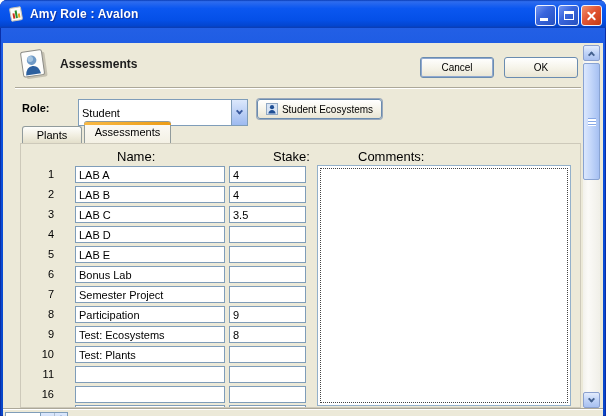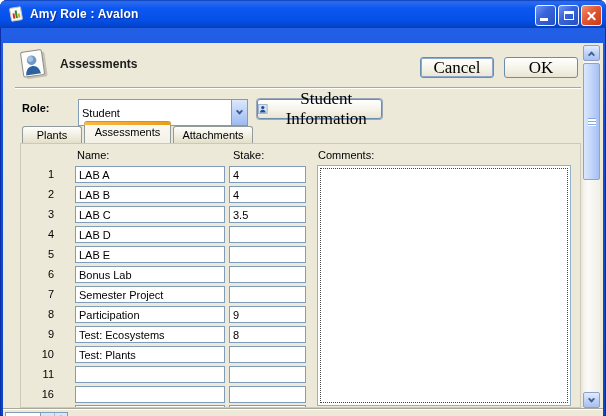--- a/index.html
+++ b/index.html
@@ -29,24 +29,24 @@
     background:#fff; border-radius:1px; }
   .glyph-x1 { transform:rotate(45deg); } .glyph-x2 { transform:rotate(-45deg); }
 
   
   .content { position:absolute; left:3px; top:43px; width:600px; height:385px;
     background:#ece9d8; overflow:hidden; }
 
   .header-icon { position:absolute; left:14px; top:6px; }
   .page-title { position:absolute; left:57px; top:14px; font-size:12px;
     font-weight:bold; color:#1c1c1c; }
-  .xpbtn { position:absolute; height:21px; font-size:17px; color:#000; text-align:center;
+  .xpbtn { position:absolute; height:21px; font-size:10px; color:#000; text-align:center;
     background:linear-gradient(180deg,#ffffff,#f5f3e8 55%,#e9e5d4);
     border:1px solid #6a8cb0; border-radius:3px; cursor:pointer;
-    font-family:Liberation Serif, serif; }
+    font-family:Liberation Sans, sans-serif; }
   .btn-cancel { left:417px; top:14px; width:74px; box-shadow:inset 0 0 0 1px #8fa8cf; }
   .btn-ok { left:501px; top:14px; width:74px; }
   .separator { position:absolute; left:12px; top:44px; width:566px; height:2px;
     border-top:1px solid #aca899; border-bottom:1px solid #fff; }
 
   
   .role-label { position:absolute; left:19px; top:59px; font-size:11px; font-weight:bold; }
   .combo { position:absolute; left:75px; top:56px; width:170px; height:27px;
     background:#fff; border:1px solid #7f9db9; display:flex; align-items:center; cursor:pointer; }
   .combo-text { flex:1; font-size:11px; padding-left:3px; }
@@ -66,21 +66,21 @@
   .tab-assessments { left:81px; width:87px; top:78px; height:22px; line-height:21px;
     background:linear-gradient(180deg,#fcfbf7,#f3f0e4); z-index:3; }
   .tab-assessments::before { content:''; position:absolute; top:0; left:-1px; right:-1px;
     height:3px; background:linear-gradient(90deg,#f9b944,#ec9c16);
     border-radius:3px 3px 0 0; }
   .tab-attachments { left:170px; width:80px; }
 
   
   .panel { position:absolute; left:17px; top:100px; width:561px; height:265px;
     border:1px solid #cdc9ba; background:#ece9d8; overflow:hidden; z-index:2; }
-  .col-head { position:absolute; top:5px; font-size:11px; color:#000; }
+  .col-head { position:absolute; top:5px; font-size:13px; color:#000;margin-left:40px; }
   .head-name { left:56px; } .head-mark { left:212px; } .head-comments { left:297px; }
   .trow { position:absolute; left:0; width:100%; height:17px; }
   .rownum { position:absolute; left:0; top:2px; width:33px; text-align:right;
     font-size:11px; color:#000; }
   .tfield { position:absolute; height:17px; border:1px solid #7f9db9; background:#fff;
     font-size:11px; font-family:"Liberation Sans",sans-serif; padding:0 3px; color:#000; }
   .name-field { left:54px; width:150px; }
   .mark-field { left:208px; width:77px; }
   .comments-box { position:absolute; left:296px; top:21px; width:254px; height:241px;
     background:#fff; border:1px solid #93b0ca; padding:2px; }
@@ -177,26 +177,25 @@
       <span class="combo-btn">
           <i class="chev down"></i>
         </span>
     </div>
     <button class="xpbtn btn-info">
       <svg width="12" height="12" viewBox="0 0 12 12">
         <rect x="0.5" y="0.5" width="11" height="11" fill="#d8e4f4" stroke="#90a8c4"></rect>
         <circle cx="6" cy="4.2" r="2.1" fill="#1f4f94"></circle>
         <path d="M2.3 10.5 q0.7-3.6 3.7-3.6 q3 0 3.7 3.6 z" fill="#1f4f94"></path>
       </svg>
-      <span>Student Information</span>
+      <span>Student Ecosystems</span>
     </button>
 
     <div class="tab tab-general">Plants</div>
     <div class="tab tab-assessments">Assessments</div>
-    <div class="tab tab-attachments">Attachments</div>
 
     <div class="panel">
       <span class="col-head head-name">Name:</span>
       <span class="col-head head-mark">Stake:</span>
       <span class="col-head head-comments">Comments:</span>
 
       <div class="trow" style="top:22px">
         <div class="rownum">1</div>
         <input class="tfield name-field" value="LAB A" style="">
         <input class="tfield mark-field" value="4" style="">

